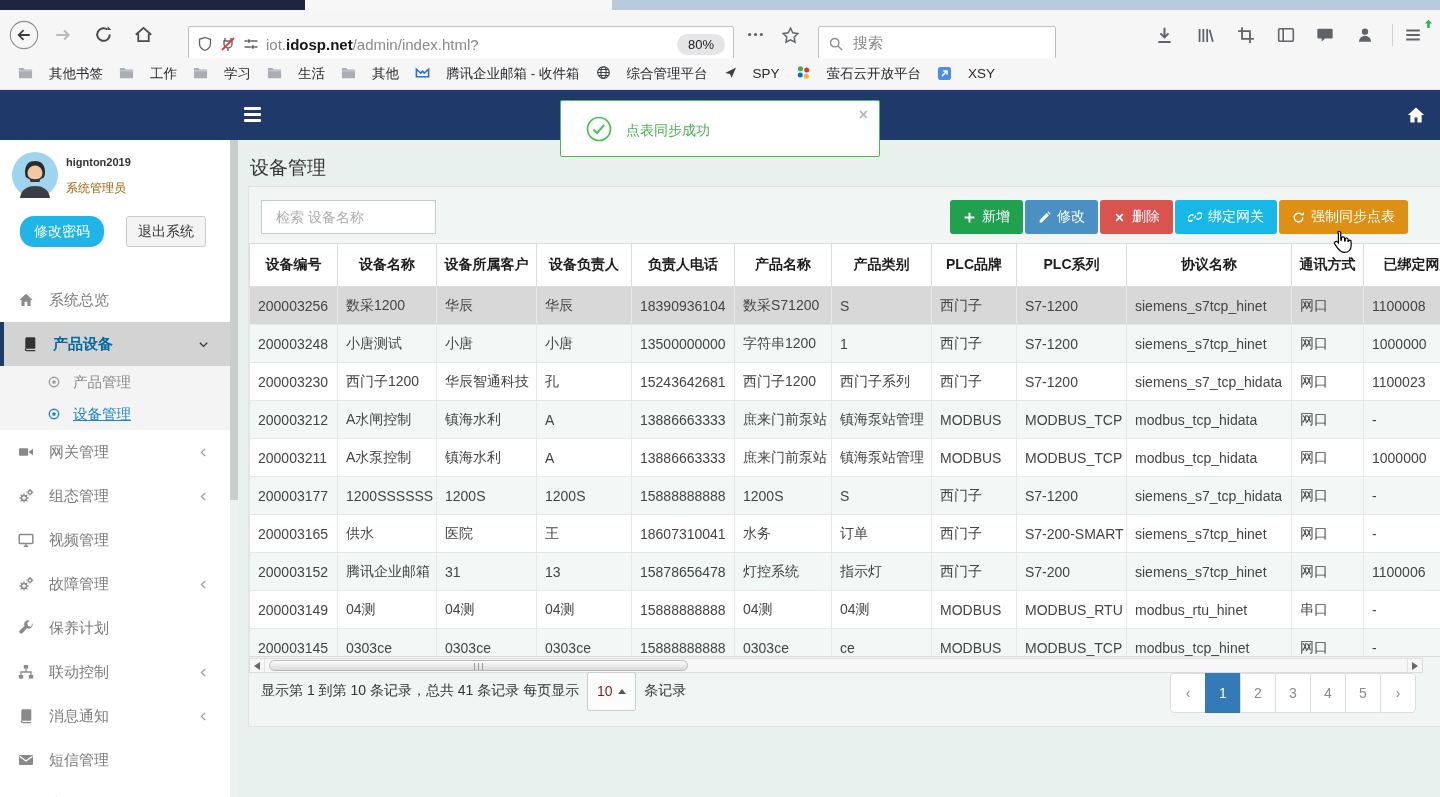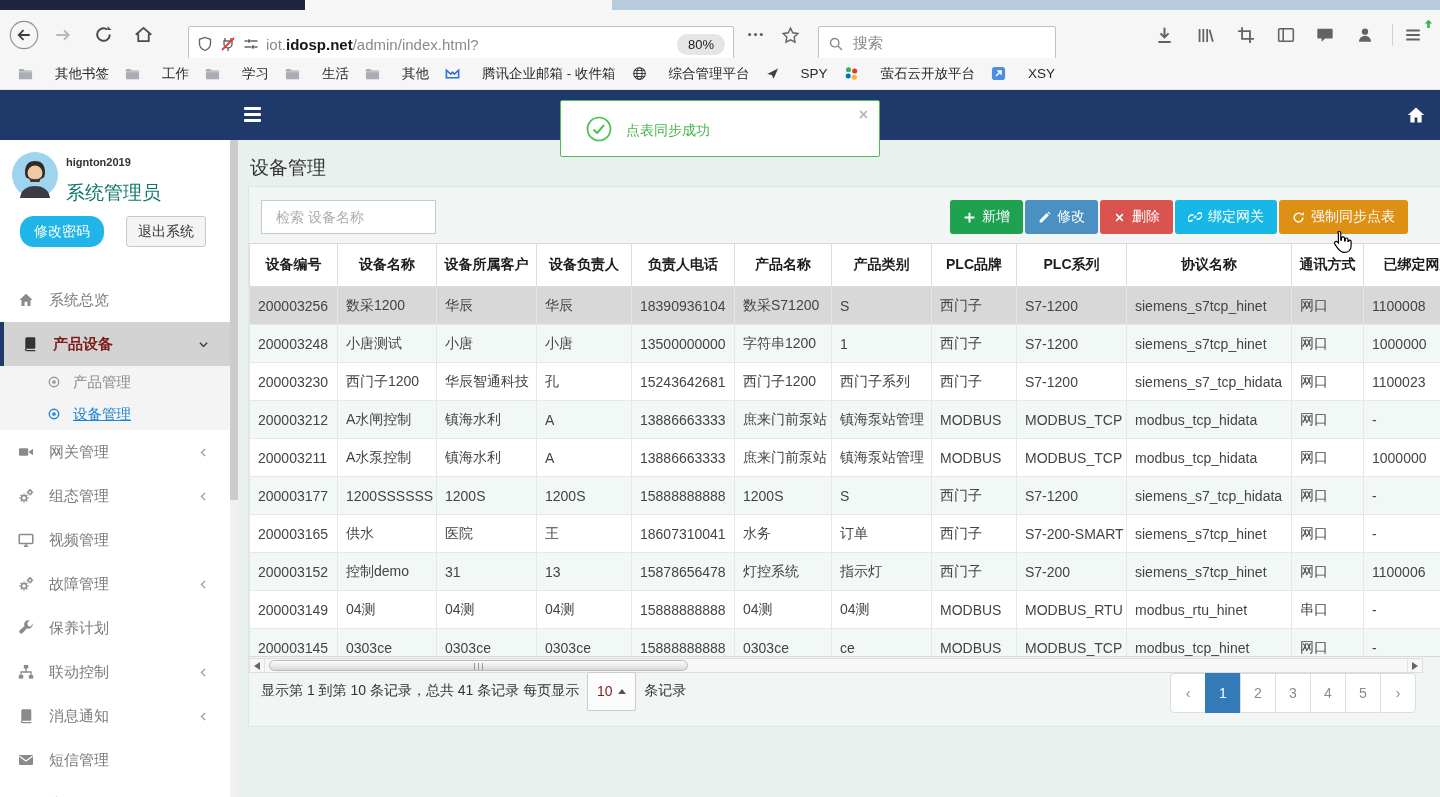--- a/index.html
+++ b/index.html
@@ -20,48 +20,48 @@
   .zoom-pill{background:#e5e5e8;border-radius:11px;font-size:13px;color:#222;padding:3px 11px;white-space:nowrap;cursor:pointer}
   .searchbar{position:absolute;left:818px;top:16px;width:238px;height:36px;background:#fff;border:1px solid #bfbfc4;
              border-radius:2px;display:flex;align-items:center;padding:0 9px;box-sizing:border-box;gap:7px}
   .searchbar input{border:none;outline:none;flex:1;font-size:15px;font-family:Liberation Mono, monospace;background:transparent;color:#333}
   .searchbar input::placeholder{color:#8a8a8e}
   .tool-icon{position:absolute;top:16px;cursor:pointer}
   .tool-sep{position:absolute;left:1392px;top:14px;width:1px;height:22px;background:#d0d0d3}
   .burger-badge{position:absolute;left:18px;top:-7px}
   .bookmarksbar{position:absolute;top:58px;left:0;right:0;height:31px;background:#f6f6f7;border-bottom:1px solid #e4e4e6;
                 display:flex;align-items:center;padding-left:10px}
-  .bookmark{display:flex;align-items:center;gap:22px;font-size:13.5px;color:#28282c;padding:3px 8px;border-radius:2px;
+  .bookmark{display:flex;gap:16px;font-size:13.5px;color:#28282c;padding:3px 8px;border-radius:2px;
             white-space:nowrap;cursor:pointer}
   
   .app-navbar{position:absolute;top:90px;left:0;right:0;height:50px;background:#20396b}
   .app-burger{position:absolute;left:244px;top:17px;cursor:pointer}
   .app-burger i{display:block;width:17px;height:3px;background:#fff;margin-bottom:3px;border-radius:1px}
   .app-home{position:absolute;right:14px;top:15px;cursor:pointer}
   
   .toast{position:absolute;left:560px;top:100px;width:320px;height:57px;background:#fff;border:1px solid #4cbe4c;
          border-radius:2px;z-index:60;box-sizing:border-box}
   .toast-ic{position:absolute;left:25px;top:15px}
   .toast-msg{position:absolute;left:65px;top:21px;font-size:14px;color:#44b549}
   .toast-close{position:absolute;right:11px;top:5px;font-size:16px;color:#b8b8b8;cursor:pointer;font-weight:bold}
   
   .sidebar{position:absolute;left:0;top:140px;width:230px;bottom:0;background:#fff;overflow:hidden}
   .avatar{position:absolute;left:12px;top:12px}
   .u-name{position:absolute;left:66px;top:16px;font-size:11px;font-weight:bold;color:#333}
-  .u-role{position:absolute;left:66px;top:40px;font-size:19px;color:#0f766e}
+  .u-role{position:absolute;left:66px;top:40px;font-size:12px;color:#a16207}
   .btn-pwd{position:absolute;left:20px;top:76px;width:84px;height:31px;background:#1fb5e9;color:#fff;border:none;
            font-size:14px;font-family:inherit;border-radius:14px;cursor:pointer}
   .btn-logout{position:absolute;left:126px;top:76px;width:80px;height:31px;background:#f4f4f4;color:#333;
               border:1px solid #c9c9c9;font-size:14px;font-family:inherit;border-radius:3px;cursor:pointer}
   .side-menu{position:absolute;left:0;right:0;top:138px}
   .side-item{height:44px;display:flex;align-items:center;padding-left:18px;color:#7b7b7b;font-size:15px;
              position:relative;cursor:pointer;box-sizing:border-box}
   .side-item .ic{width:18px;margin-right:13px;display:flex;color:#8a8a8a}
   .side-item .chev{position:absolute;right:20px;color:#9a9a9a;display:flex}
-  .side-item.active-parent{background:#d3d3d3;border-left:4px solid #20396b;color:#7f1d1d;font-weight:bold}
+  .side-item.active-parent{background:#d3d3d3;border-left:4px solid #20396b;color:#0369a1;font-weight:bold}
   .side-item.active-parent .ic,.side-item.active-parent .chev{color:#333}
   .submenu{background:#f4f4f4}
   .sub-item{height:32px;display:flex;align-items:center;padding-left:47px;font-size:14.5px;color:#8a8a8a;cursor:pointer}
   .sub-item .ic{width:16px;margin-right:10px;display:flex;color:#9a9a9a}
   .sub-item.active{color:#1d86d0}
   .sub-item.active .lbl{text-decoration:underline}
   .sub-item.active .ic{color:#1d86d0}
   .vscroll{position:absolute;left:230px;top:140px;width:8px;bottom:0;background:#f0f0f0}
   .vthumb{position:absolute;left:0;top:0;width:8px;height:360px;background:#cccccc;cursor:pointer}
   
@@ -707,21 +707,21 @@
             <td>水务</td>
             <td>订单</td>
             <td>西门子</td>
             <td>S7-200-SMART</td>
             <td>siemens_s7tcp_hinet</td>
             <td>网口</td>
             <td>-</td>
           </tr>
           <tr class="stripe">
             <td>200003152</td>
-            <td>控制demo</td>
+            <td>腾讯企业邮箱</td>
             <td>31</td>
             <td>13</td>
             <td>15878656478</td>
             <td>灯控系统</td>
             <td>指示灯</td>
             <td>西门子</td>
             <td>S7-200</td>
             <td>siemens_s7tcp_hinet</td>
             <td>网口</td>
             <td>1100006</td>

